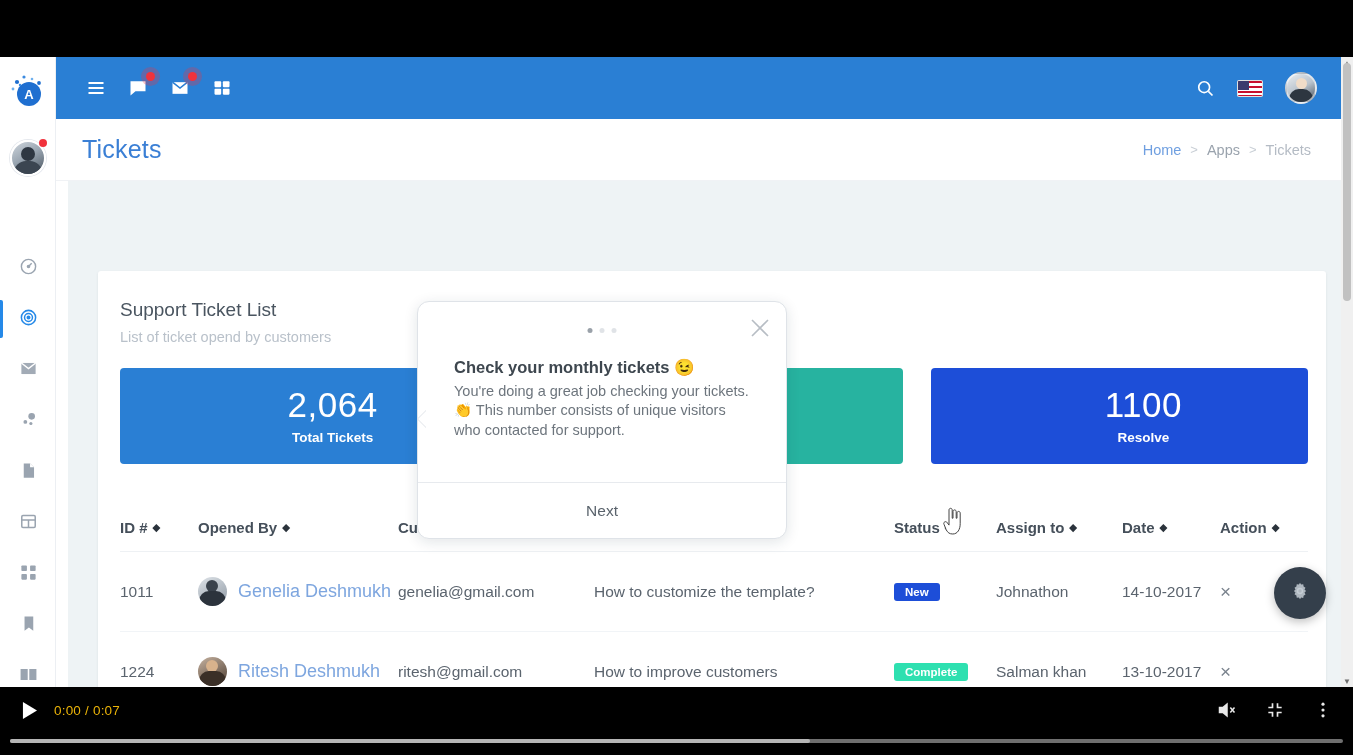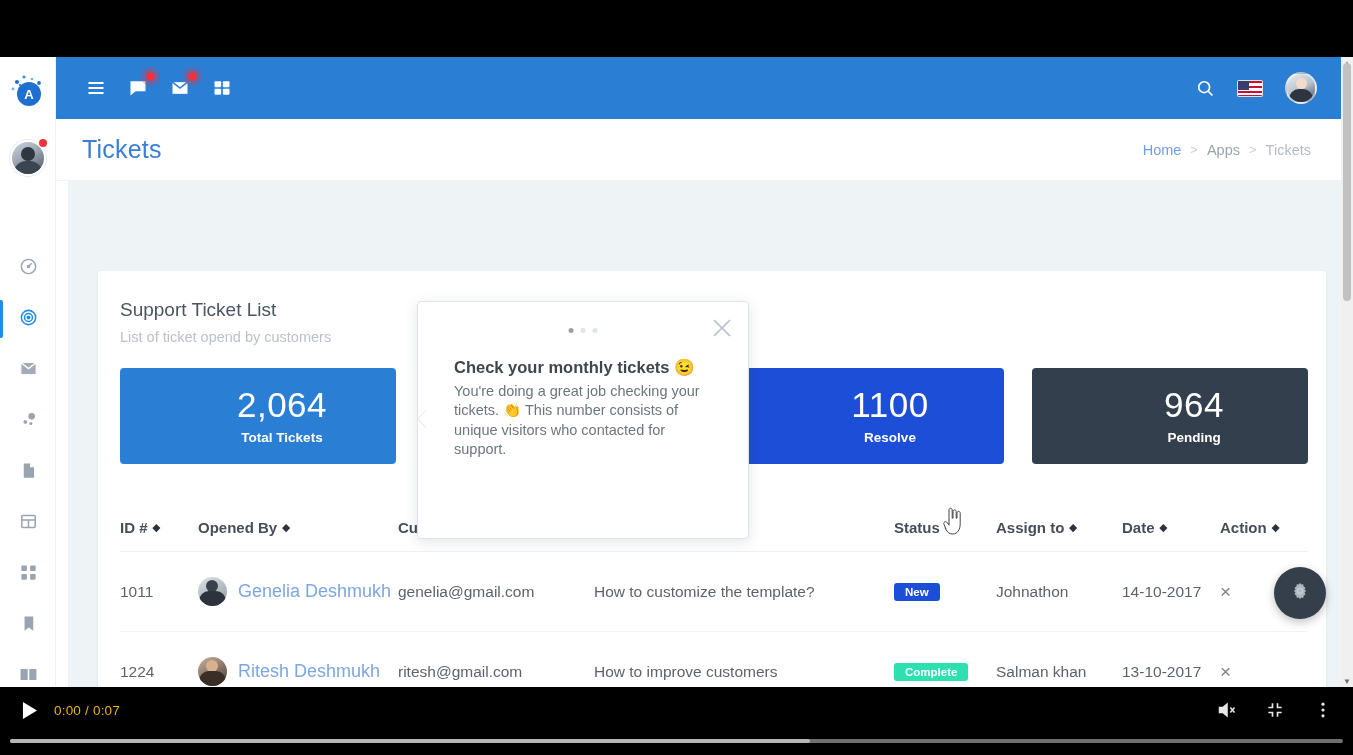--- a/index.html
+++ b/index.html
@@ -172,22 +172,22 @@
 
   .badge {
     display: inline-block; padding: 3px 11px; border-radius: 3px;
     font-size: 11.5px; color: #fff; font-weight: 700;
   }
   .x-btn { font-size: 19px; color: #7b848e; cursor: pointer; line-height: 1;
     font-weight: 300; }
 
   
   .tour {
-    position: absolute; left: 349px; top: 120px; width: 332px; height: 238px;
-    background: #fff; border: 1px solid #dfe3e8; border-radius: 4px;
+    position: absolute; left: 349px; top: 120px; width: 370px; height: 238px;
+    background: #fff; border: 1px solid #dfe3e8; border-radius: 12px;
     box-shadow: 0 3px 14px rgba(20,40,60,.12); z-index: 30;
   }
   .tour::before {
     content: ""; position: absolute; left: -9px; top: 108px;
     width: 0; height: 0; border: 9px solid transparent;
     border-right-color: #fff; z-index: 2;
   }
   .tour::after {
     content: ""; position: absolute; left: -10px; top: 108px;
     width: 0; height: 0; border: 9px solid transparent;
@@ -443,24 +443,20 @@
             <span class="num">2,064</span>
             <span class="lbl">Total Tickets</span>
           </div>
           <div class="tile" style="background: rgb(39, 179, 160);">
             <span class="num">5,000</span>
             <span class="lbl">Open</span>
           </div>
           <div class="tile" style="background: #1d4ed8;">
             <span class="num">1100</span>
             <span class="lbl">Resolve</span>
-          </div>
-          <div class="tile" style="background: rgb(51, 63, 76);">
-            <span class="num">964</span>
-            <span class="lbl">Pending</span>
           </div>
         </div>
 
         <div class="tbl">
           <div class="tbl-row tbl-head">
             <div class="cell c-id">
               <span>ID #</span>
               <span class="sortico">⬥</span>
             </div>
             <div class="cell c-open">
@@ -547,20 +543,23 @@
         </div>
         <span class="tour-close">
           <svg viewBox="0 0 26 26" fill="none" stroke="currentColor" stroke-width="1.6">
             <path d="M5 5l16 16M21 5L5 21"></path>
           </svg>
         </span>
         <div class="tour-body">
           <div class="tour-h">Check your monthly tickets 😉</div>
           <div class="tour-p">You're doing a great job checking your tickets. 👏 This number consists of unique visitors who contacted for support.</div>
         </div>
+        <div class="tour-foot">
+          <span class="tour-next">Next</span>
+        </div>
       </div>
 
       <div class="fab">
         <span>
           <svg viewBox="0 0 24 24" fill="currentColor">
             <path d="M12 8.2a3.8 3.8 0 100 7.6 3.8 3.8 0 000-7.6zm0 5.9a2.1 2.1 0 110-4.2 2.1 2.1 0 010 4.2z"></path>
             <path d="M12 2l1.3 2.3 2.6-.4.4 2.6L18.6 8l-1.2 2.3 1.9 1.8-1.9 1.8 1.2 2.3-2.3 1.5-.4 2.6-2.6-.4L12 22l-1.3-2.3-2.6.4-.4-2.6L5.4 16l1.2-2.3-1.9-1.8 1.9-1.8L5.4 8l2.3-1.5.4-2.6 2.6.4z" opacity=".85"></path>
           </svg>
         </span>
       </div>

